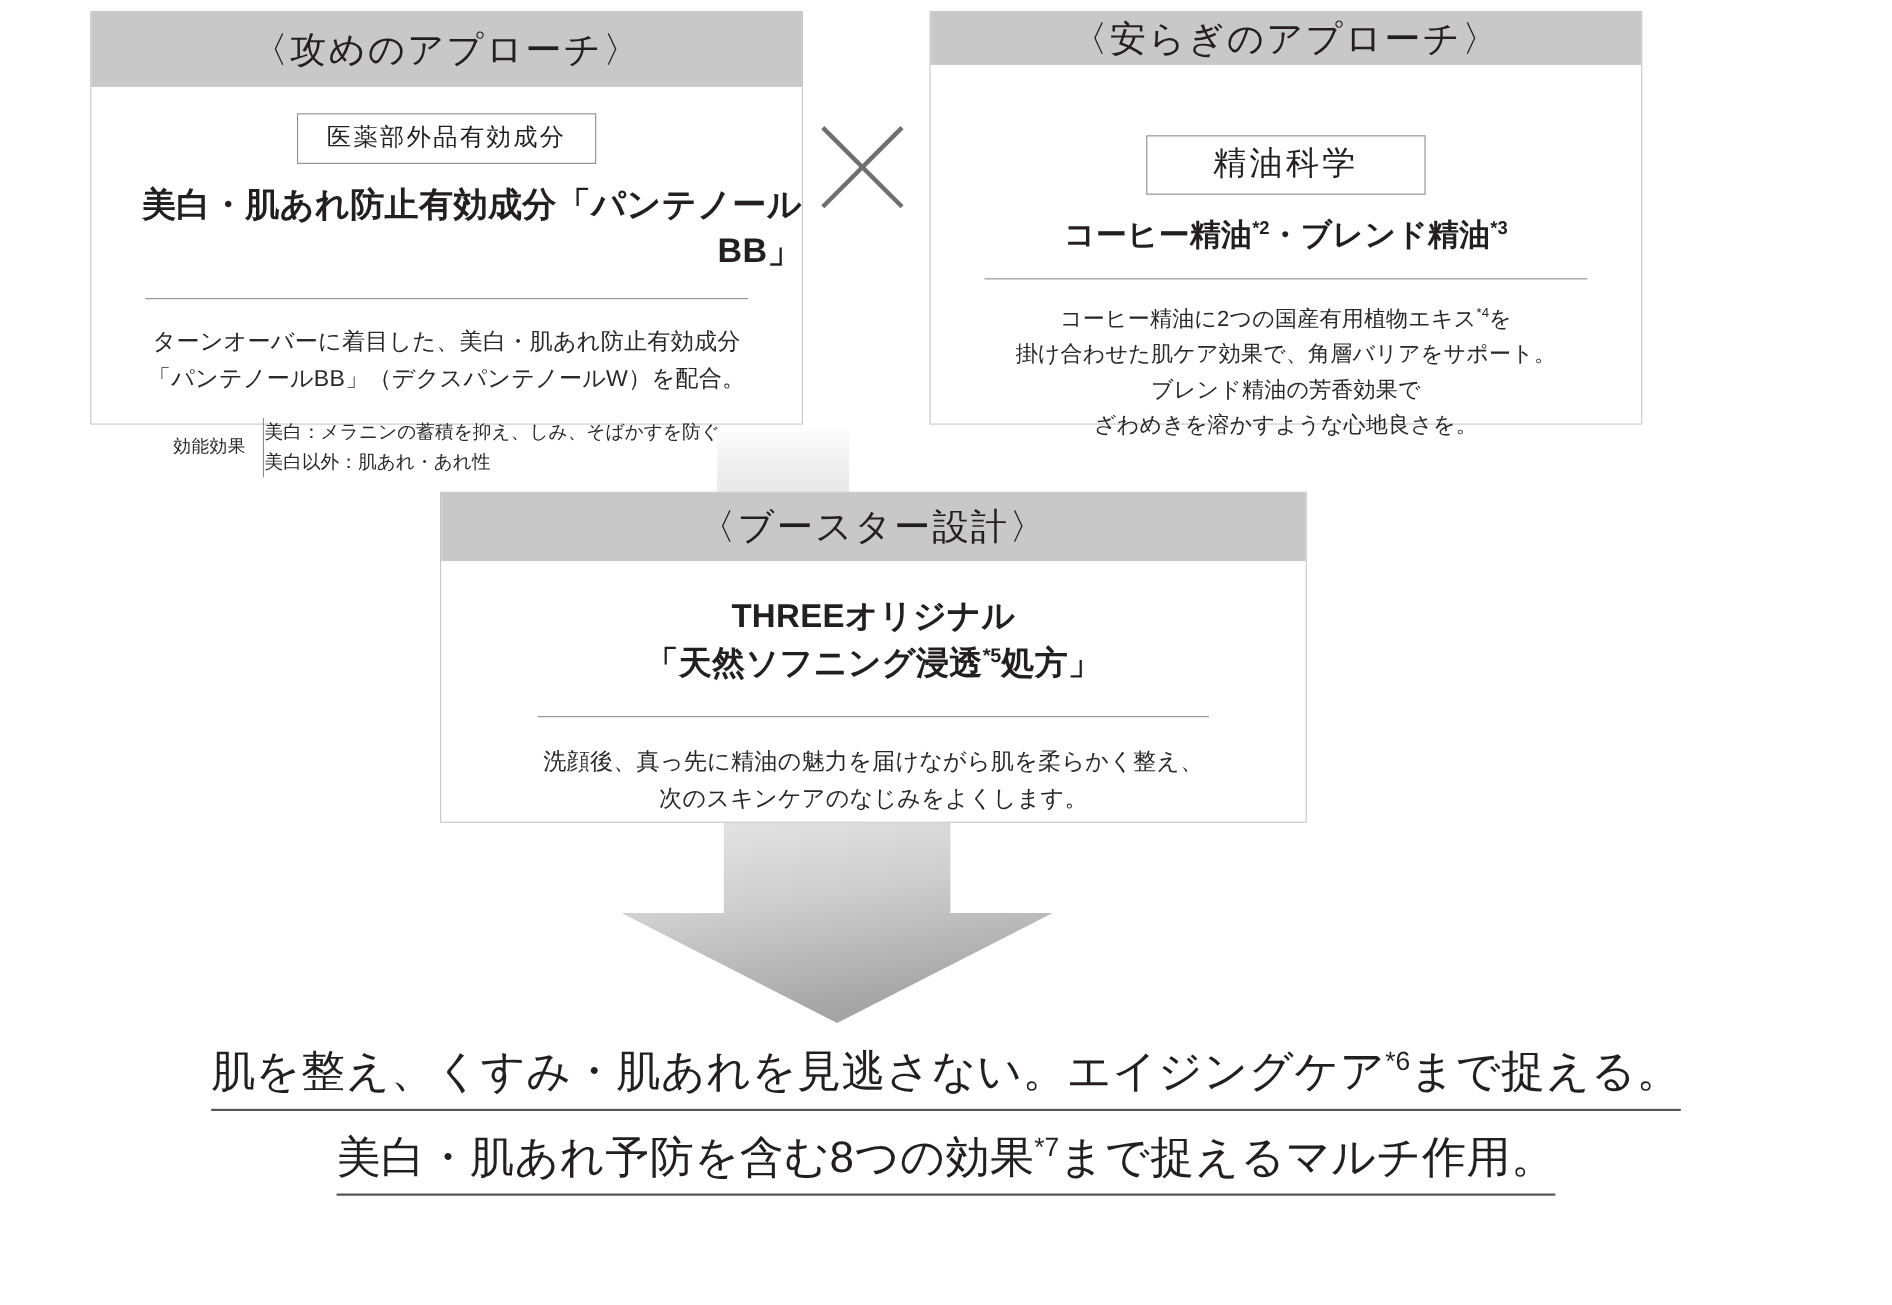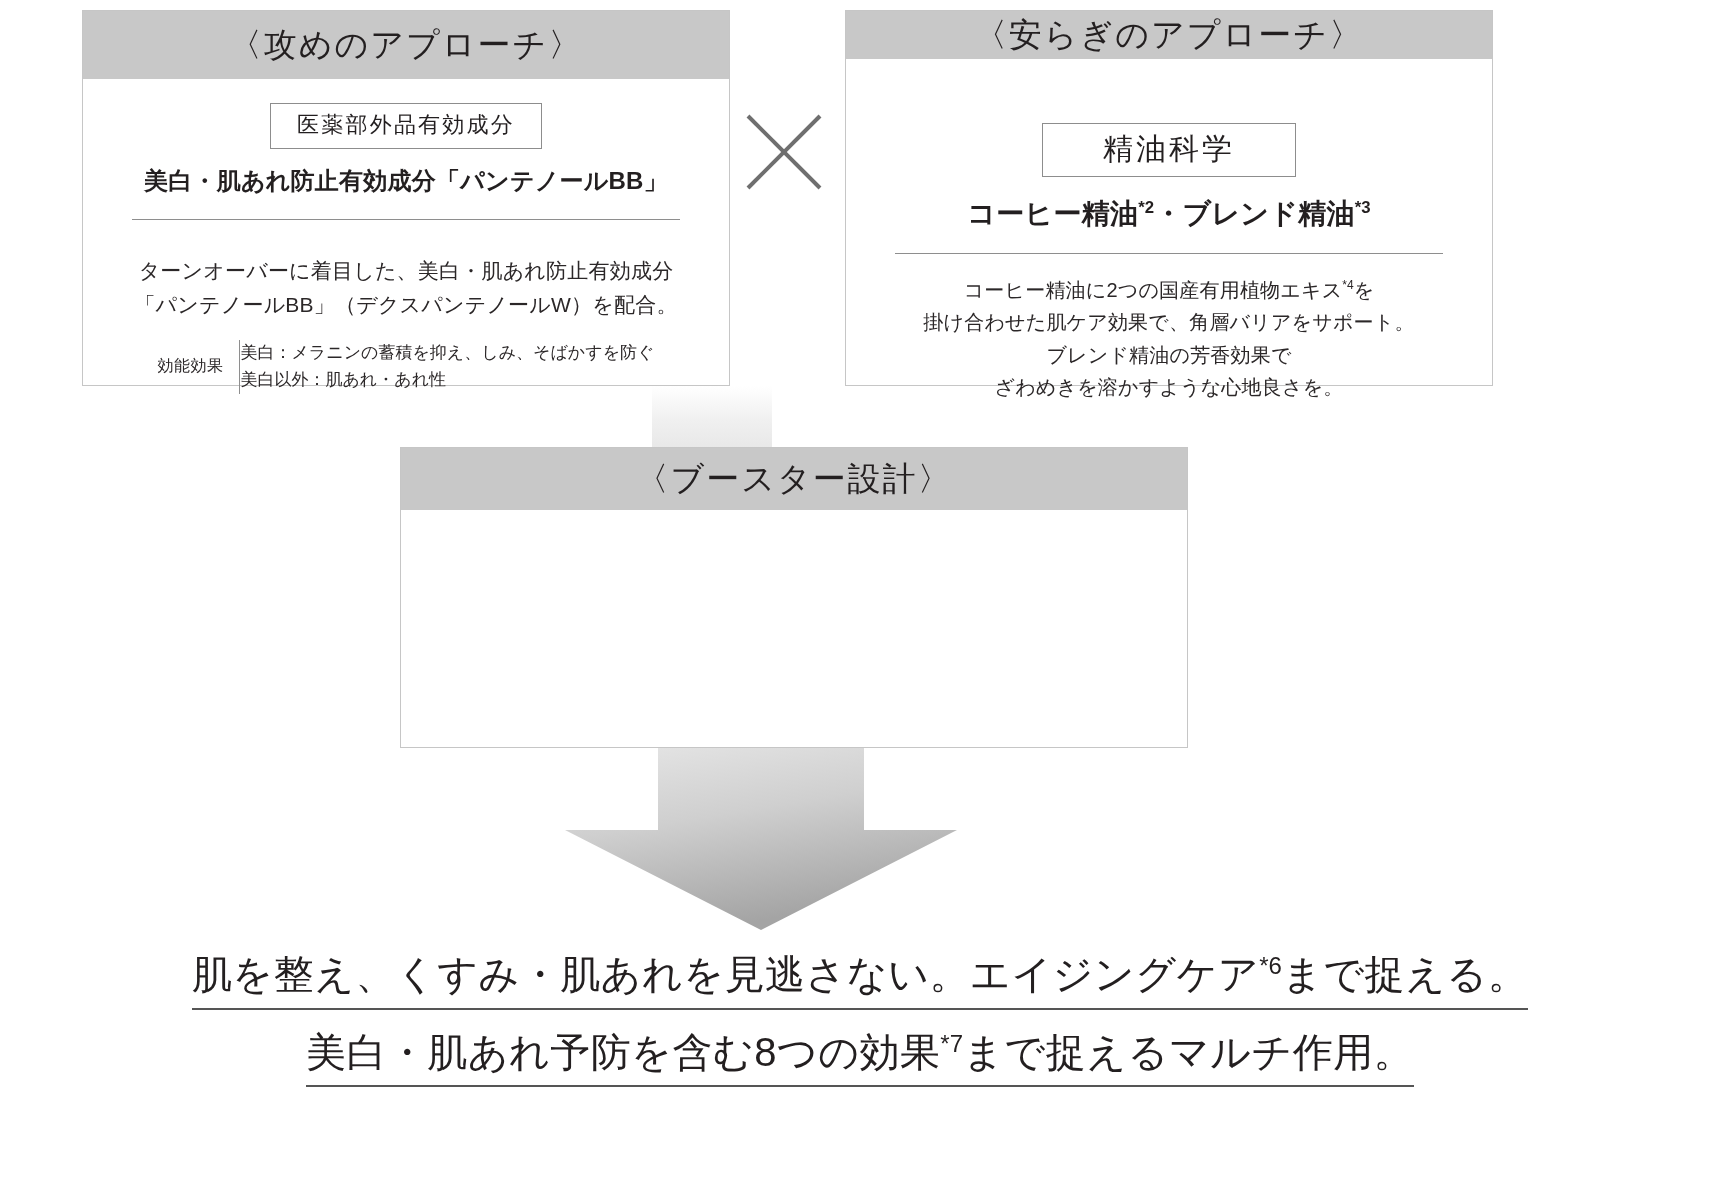--- a/index.html
+++ b/index.html
@@ -45,23 +45,23 @@
     margin-left: auto; margin-right: auto;
   }
   .desc { line-height: 1.62; letter-spacing: .01em; color: #2b2728; }
   sup { font-size: .60em; vertical-align: super; line-height: 0; letter-spacing: 0; }
 
   
   #card-attack { left: 82px; top: 10px; width: 648px; height: 376px; }
   #card-attack .card-header { height: 68px; font-size: 33px; }
   #card-attack .card-body { padding-top: 24px; }
   #card-attack .pill { font-size: 22px; padding: 10px 26px 12px; }
-  #card-attack .lead { font-size: 24px; margin-top: 16px; }
+  #card-attack .lead { font-size: 31px; margin-top: 16px; text-align: right; }
   #card-attack .hr { width: 548px; margin-top: 22px; }
-  #card-attack .desc { font-size: 21px; margin-top: 34px; }
+  #card-attack .desc { font-size: 21px; margin-top: 22px; }
 
   .efficacy {
     display: flex; justify-content: center; align-items: center;
     margin-top: 18px;
   }
   .efficacy-label {
     font-size: 16px; letter-spacing: .03em; color: #2b2728;
     padding-right: 16px; white-space: nowrap;
   }
   .efficacy-list {
@@ -170,20 +170,31 @@
         <div><span>コーヒー精油に2つの国産有用植物エキス</span><sup>*4</sup><span>を</span></div>
         <div>掛け合わせた肌ケア効果で、角層バリアをサポート。</div>
         <div>ブレンド精油の芳香効果で</div>
         <div>ざわめきを溶かすような心地良さを。</div>
       </div>
     </div>
   </div>
 
   <div class="card" id="card-booster">
     <div class="card-header">〈ブースター設計〉</div>
+    <div class="card-body">
+      <div class="lead">
+        <div>THREEオリジナル</div>
+        <div><span>「天然ソフニング浸透</span><sup>*5</sup><span>処方」</span></div>
+      </div>
+      <hr class="hr">
+      <div class="desc">
+        <div>洗顔後、真っ先に精油の魅力を届けながら肌を柔らかく整え、</div>
+        <div>次のスキンケアのなじみをよくします。</div>
+      </div>
+    </div>
   </div>
 
   <div id="down-arrow">
     <svg viewBox="0 0 392 182" xmlns="http://www.w3.org/2000/svg" preserveAspectRatio="none">
       <defs>
         <linearGradient id="arrGrad" x1="0" y1="0" x2="0.35" y2="1">
           <stop offset="0%" stop-color="#e6e6e6"></stop>
           <stop offset="45%" stop-color="#cfcfcf"></stop>
           <stop offset="100%" stop-color="#a4a4a4"></stop>
         </linearGradient>

